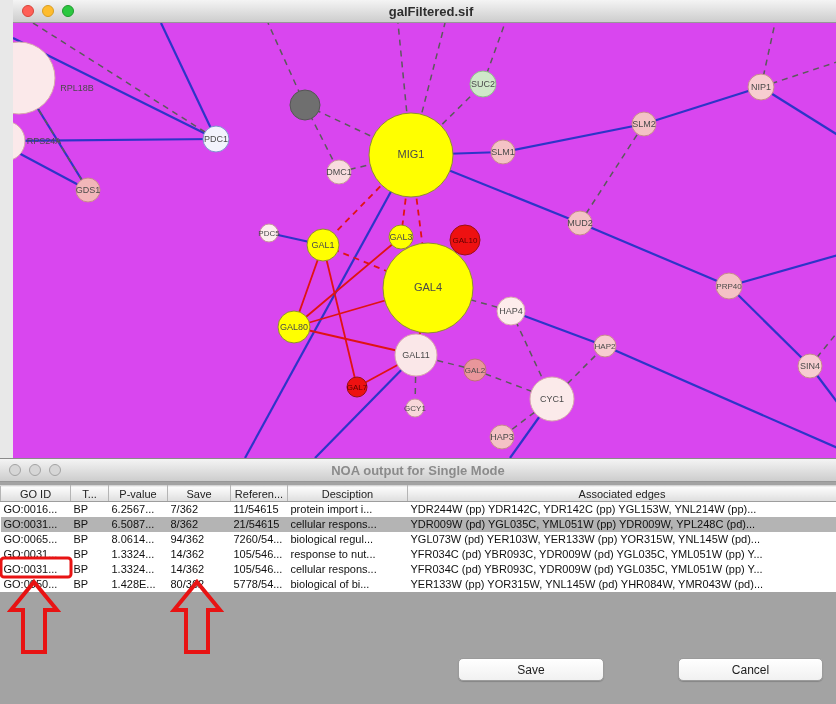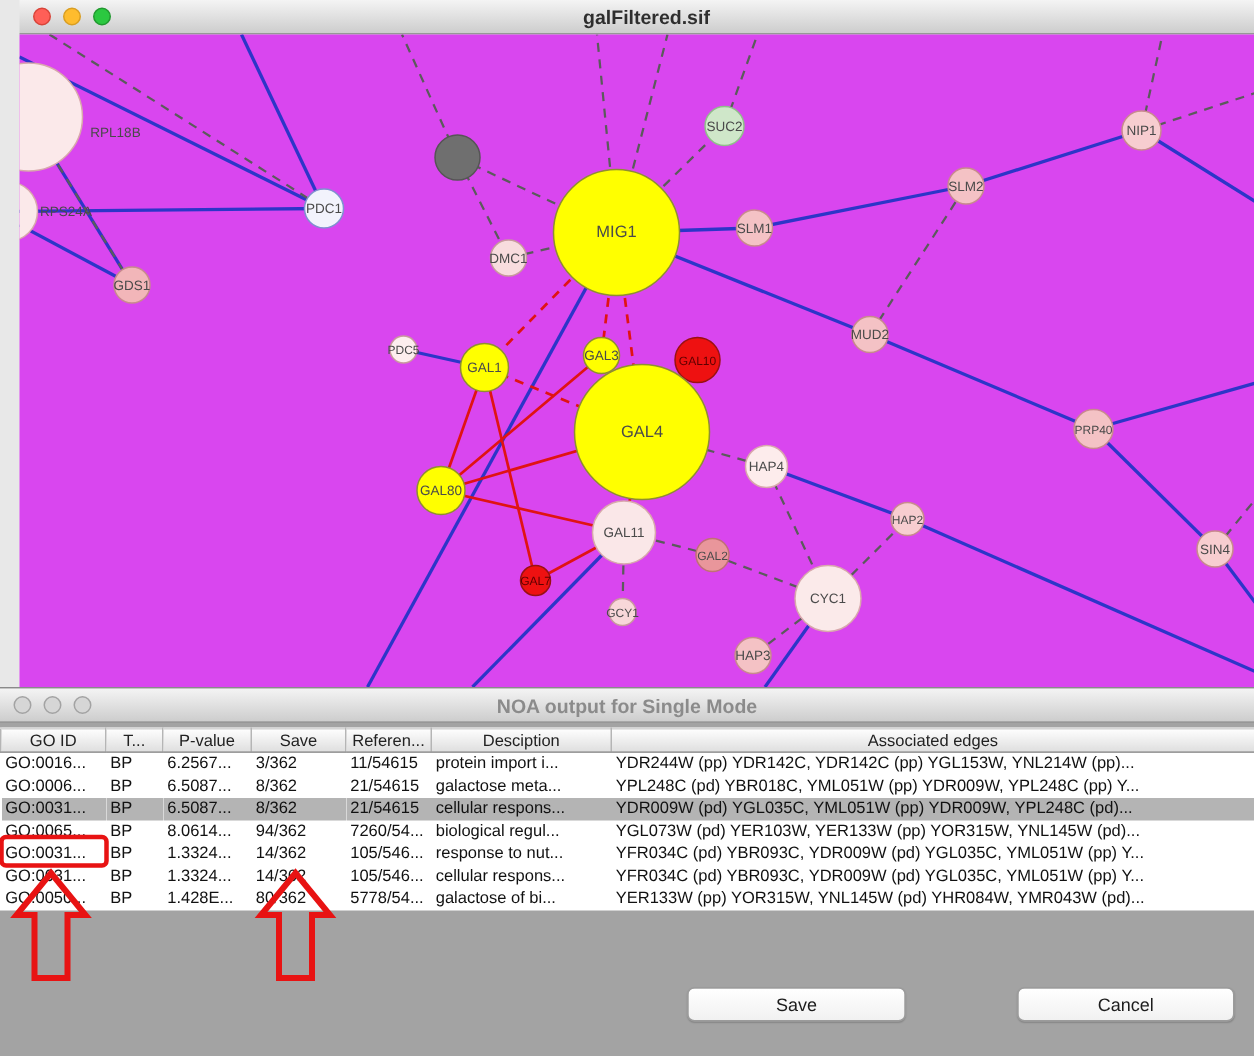--- a/index.html
+++ b/index.html
@@ -278,33 +278,24 @@
             <th>Referen...</th>
             <th>Desciption</th>
             <th>Associated edges</th>
           </tr>
         </thead>
         <tbody>
           <tr>
             <td>GO:0016...</td>
             <td>BP</td>
             <td>6.2567...</td>
-            <td>3/362</td>
+            <td>7/362</td>
             <td>11/54615</td>
             <td>protein import i...</td>
             <td>YDR244W (pp) YDR142C, YDR142C (pp) YGL153W, YNL214W (pp)...</td>
-          </tr>
-          <tr>
-            <td>GO:0006...</td>
-            <td>BP</td>
-            <td>6.5087...</td>
-            <td>8/362</td>
-            <td>21/54615</td>
-            <td>galactose meta...</td>
-            <td>YPL248C (pd) YBR018C, YML051W (pp) YDR009W, YPL248C (pp) Y...</td>
           </tr>
           <tr class="selected">
             <td>GO:0031...</td>
             <td>BP</td>
             <td>6.5087...</td>
             <td>8/362</td>
             <td>21/54615</td>
             <td>cellular respons...</td>
             <td>YDR009W (pd) YGL035C, YML051W (pp) YDR009W, YPL248C (pd)...</td>
           </tr>
@@ -334,21 +325,21 @@
             <td>105/546...</td>
             <td>cellular respons...</td>
             <td>YFR034C (pd) YBR093C, YDR009W (pd) YGL035C, YML051W (pp) Y...</td>
           </tr>
           <tr>
             <td>GO:0050...</td>
             <td>BP</td>
             <td>1.428E...</td>
             <td>80/362</td>
             <td>5778/54...</td>
-            <td>galactose of bi...</td>
+            <td>biological of bi...</td>
             <td>YER133W (pp) YOR315W, YNL145W (pd) YHR084W, YMR043W (pd)...</td>
           </tr>
         </tbody>
       </table>
   </div>
   <button class="btn" id="cancel-btn">Cancel</button>
   <button class="btn" id="save-btn">Save</button>
 </div>
 
 <svg id="annot-svg" xmlns="http://www.w3.org/2000/svg">

